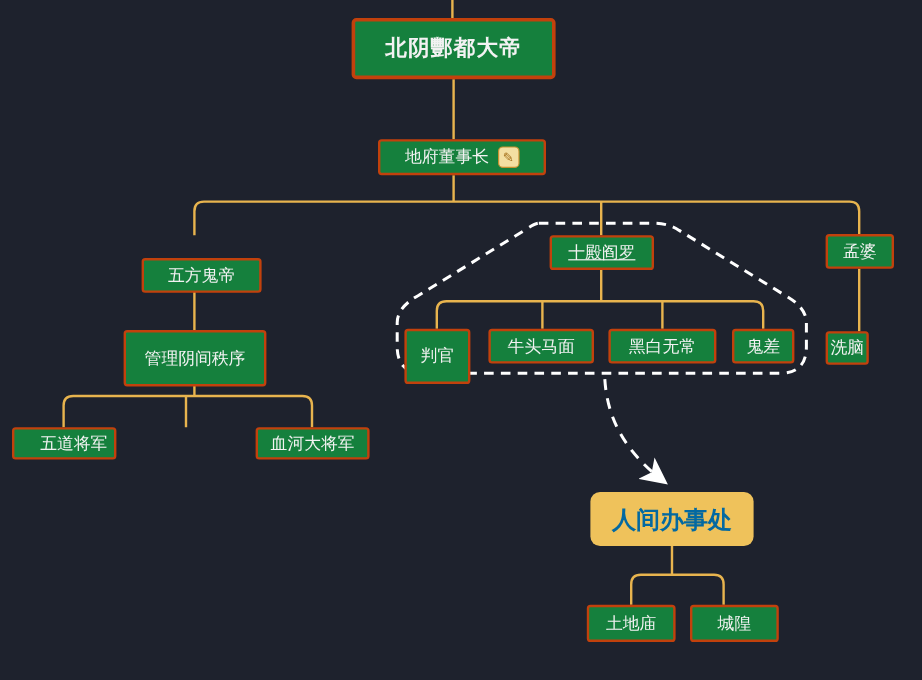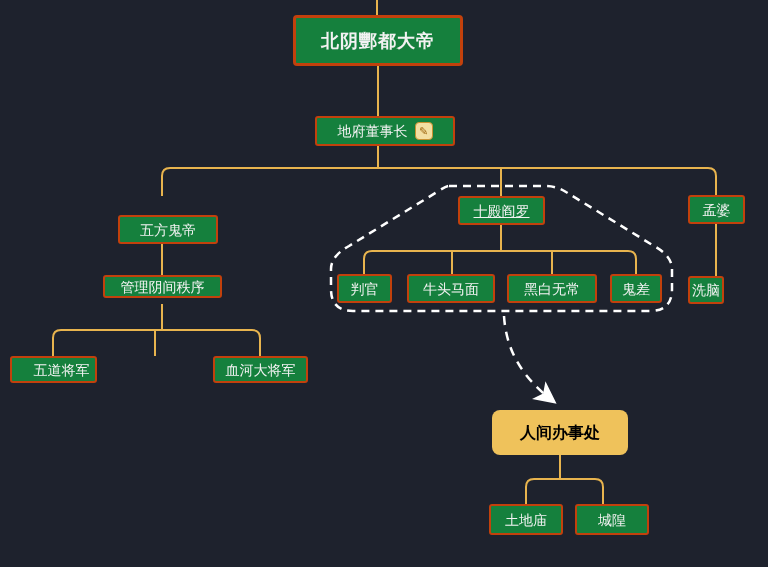--- a/index.html
+++ b/index.html
@@ -20,39 +20,39 @@
     display:flex;align-items:center;justify-content:center;
     font-size:14px;line-height:1;white-space:nowrap;
     cursor:default;
   }
   .node.root{
     font-size:18px;font-weight:bold;border-width:3px;border-radius:4px;
     letter-spacing:1px;
   }
   .node.highlight{
     background:#efc25b;border:none;border-radius:8px;
-    color:#000000;font-weight:bold;font-size:16px;
+    color:#0369a1;font-weight:bold;font-size:20px;
   }
   .note-icon{
     display:inline-flex;align-items:center;justify-content:center;
     width:16px;height:16px;margin-left:7px;
     background:#f3dfa2;border:1px solid #c89130;border-radius:4px;
     color:#a06a14;font-size:11px;font-weight:bold;line-height:1;
   }
   
   #n-root      {left:293px;top:15px; width:170px;height:51px;}
   #n-chairman  {left:315px;top:116px;width:140px;height:30px;}
   #n-wufang    {left:118px;top:187px;width:100px; height:29px;margin-top:28px;}
   #n-shidian   {left:458px;top:196px;width:87px; height:29px;text-decoration:underline;}
   #n-mengpo    {left:688px;top:195px;width:57px; height:29px;}
-  #n-guanli    {left:103px;top:275px;width:119px;height:23px;}
+  #n-guanli    {left:103px;top:275px;width:119px;height:47px;}
   #n-wudao     {left:10px; top:356px;width:87px; height:27px;padding-left:16px;}
   #n-shida     {left:112px;top:356px;width:86px; height:27px;}
   #n-xuehe     {left:213px;top:356px;width:95px; height:27px;align-items:center;}
-  #n-panguan   {left:337px;top:274px;width:55px; height:29px;}
+  #n-panguan   {left:337px;top:274px;width:55px; height:46px;}
   #n-niutou    {left:407px;top:274px;width:88px; height:29px;}
   #n-heibai    {left:507px;top:274px;width:90px; height:29px;}
   #n-guichai   {left:610px;top:274px;width:52px; height:29px;}
   #n-xinao     {left:688px;top:276px;width:36px; height:28px;}
   #n-renjian   {left:492px;top:410px;width:136px;height:45px;}
   #n-tudi      {left:489px;top:504px;width:74px; height:31px;}
   #n-chenghuang{left:575px;top:504px;width:74px; height:31px;}
 </style>
 </head>
 <body>

